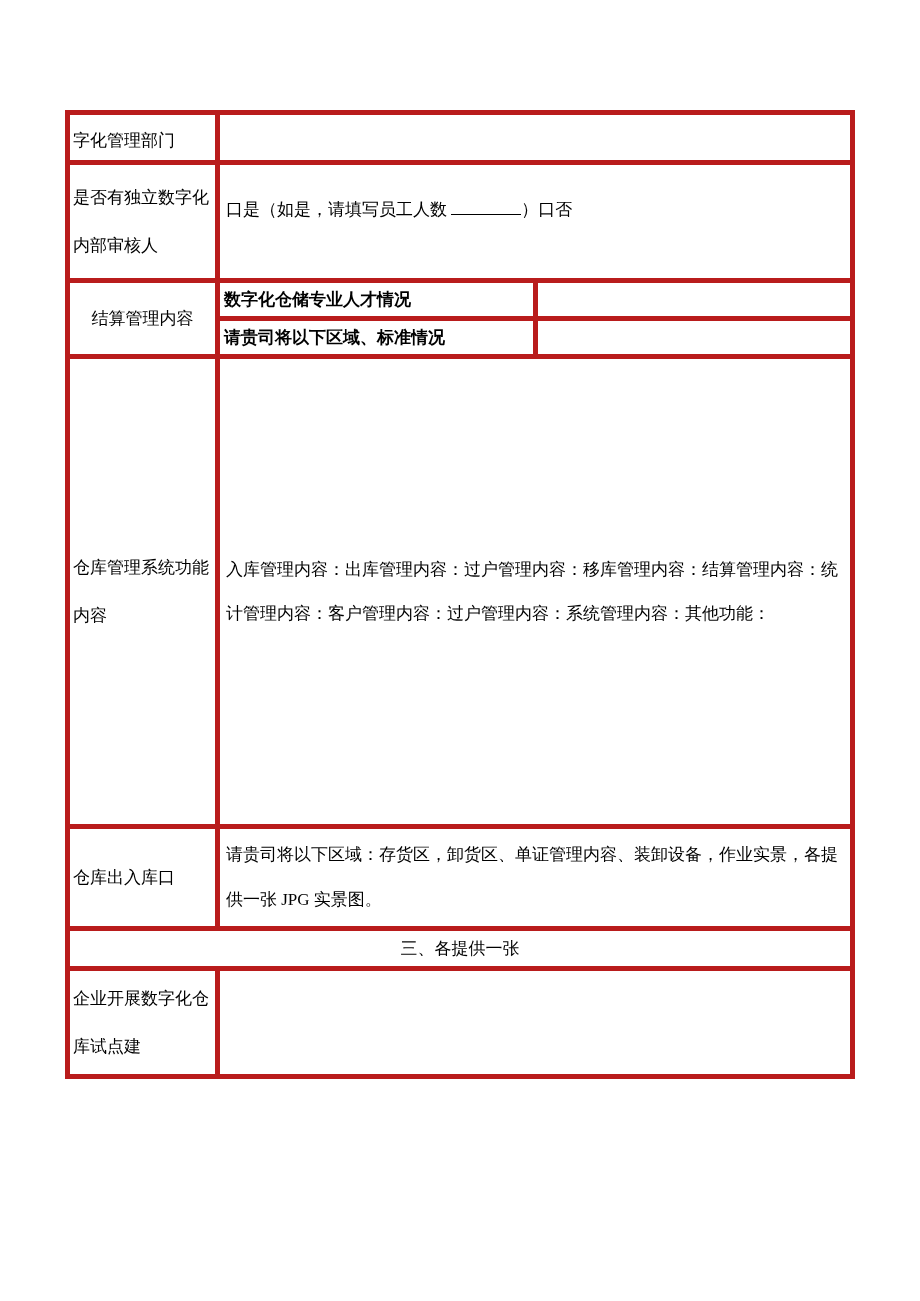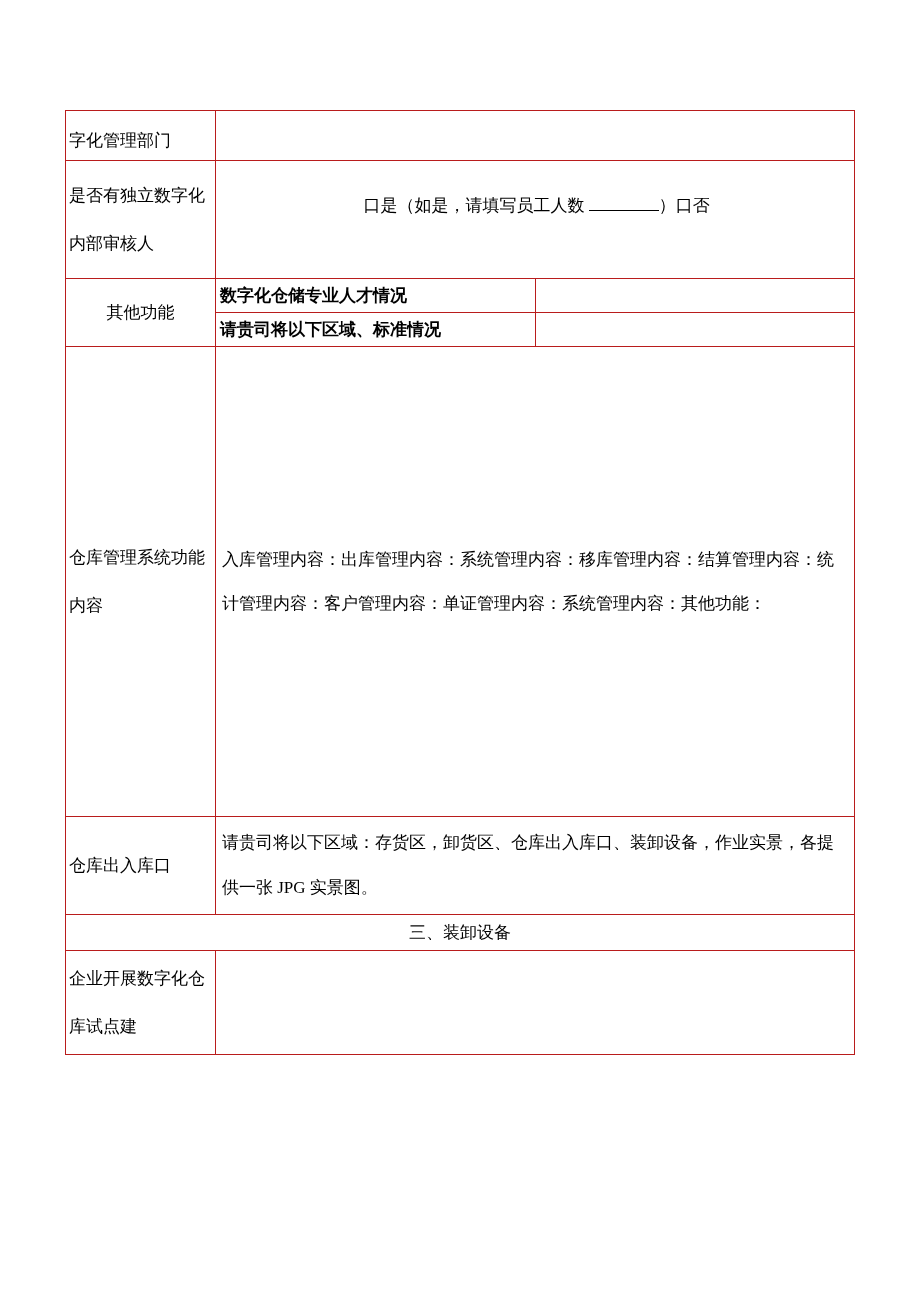--- a/index.html
+++ b/index.html
@@ -17,21 +17,21 @@
     .page {
       width: 920px;
       padding: 110px 65px 50px 65px;
     }
     table {
       width: 100%;
       border-collapse: collapse;
       table-layout: fixed;
     }
     td {
-      border: 1px solid #b91c1c;
+      border: 5px solid #b91c1c;
       padding: 4px 3px;
       vertical-align: middle;
       line-height: 1.6;
       word-wrap: break-word;
     }
     .col1 {
       width: 150px;
     }
     .col2 {
       width: 155px;
@@ -79,62 +79,62 @@
       <td class="col1 label-cell" style="height:50px;vertical-align:bottom;padding-bottom:6px;">
         <span>字化管理部门</span>
       </td>
       <td colspan="2"></td>
     </tr>
 
     <tr class="very-tall-row">
       <td class="col1 label-cell spaced-line">
         <span>是否有独立数字化内部审核人</span>
       </td>
-      <td colspan="2" class="checkbox-line" style="vertical-align:top;padding-top:30px;padding-left:6px;text-align:center;">
+      <td colspan="2" class="checkbox-line" style="vertical-align:top;padding-top:30px;padding-left:6px;">
         <span>口是（如是，请填写员工人数 </span><span class="blank-line"></span><span>）口否</span>
       </td>
     </tr>
 
     <tr>
       <td class="col1 center" rowspan="2">
-        <span>其他功能</span>
+        <span>结算管理内容</span>
       </td>
       <td class="col2" style="padding:3px 4px;">
         <span>数字化仓储专业人才情况</span>
       </td>
       <td></td>
     </tr>
     <tr>
       <td class="col2" style="padding:3px 4px;">
         <span>请贵司将以下区域、标准情况</span>
       </td>
       <td></td>
     </tr>
 
     <tr class="big-row">
       <td class="col1 label-cell spaced-line">
         <span>仓库管理系统功能内容</span>
       </td>
       <td colspan="2" style="line-height:2.6;padding:4px 6px;">
-        <span>入库管理内容：出库管理内容：系统管理内容：移库管理内容：结算管理内容：统计管理内容：客户管理内容：单证管理内容：系统管理内容：其他功能：</span>
+        <span>入库管理内容：出库管理内容：过户管理内容：移库管理内容：结算管理内容：统计管理内容：客户管理内容：过户管理内容：系统管理内容：其他功能：</span>
       </td>
     </tr>
 
     <tr class="med-row">
       <td class="col1 label-cell spaced-line">
         <span>仓库出入库口</span>
       </td>
       <td colspan="2" style="line-height:2.6;padding:4px 6px;">
-        <span>请贵司将以下区域：存货区，卸货区、仓库出入库口、装卸设备，作业实景，各提供一张 JPG 实景图。</span>
+        <span>请贵司将以下区域：存货区，卸货区、单证管理内容、装卸设备，作业实景，各提供一张 JPG 实景图。</span>
       </td>
     </tr>
 
     <tr class="tiny-row">
       <td colspan="3" class="center">
-        <span>三、装卸设备</span>
+        <span>三、各提供一张</span>
       </td>
     </tr>
 
     <tr>
       <td class="col1 label-cell spaced-line" style="height:85px;">
         <span>企业开展数字化仓库试点建</span>
       </td>
       <td colspan="2"></td>
     </tr>
   </tbody>

